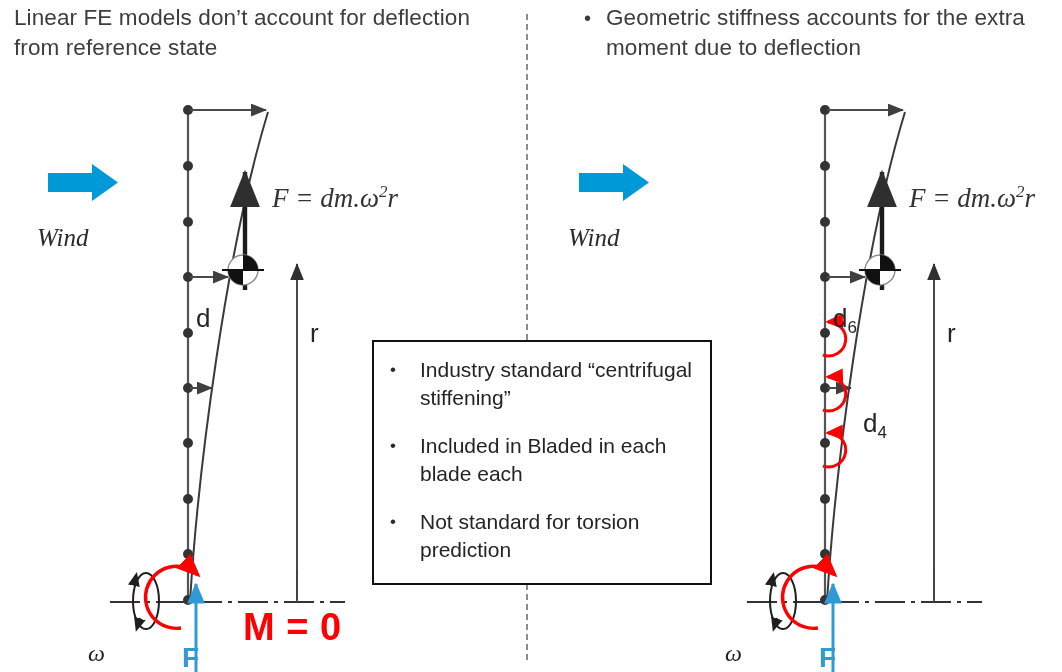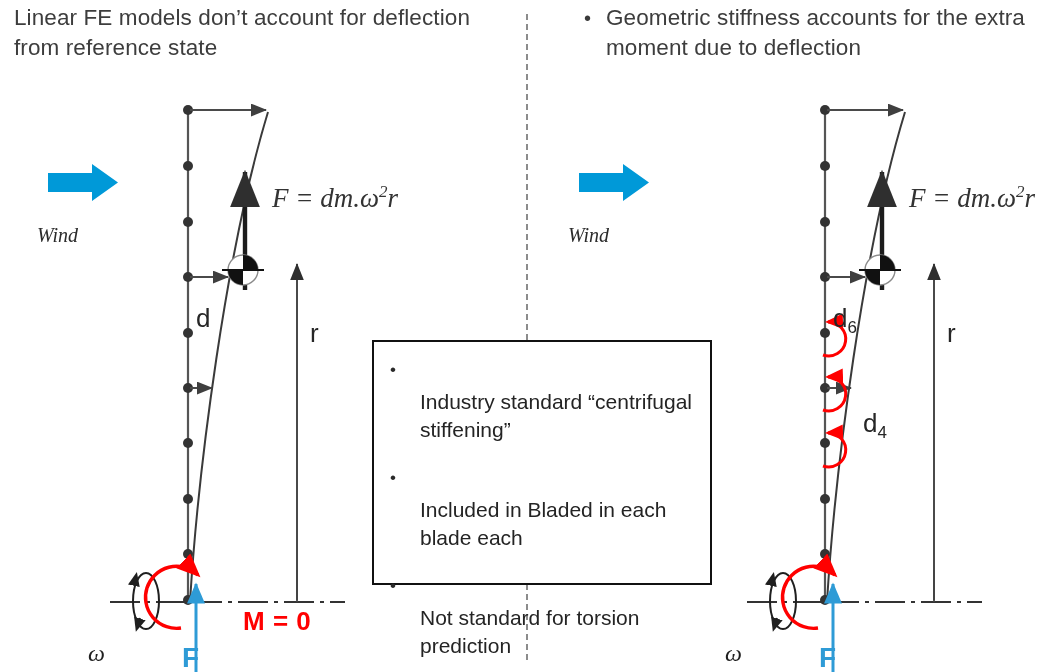--- a/index.html
+++ b/index.html
@@ -17,41 +17,41 @@
   
   #divider{position:absolute;left:526px;top:14px;width:0;height:646px;
            border-left:2.2px dashed #8c8c8c;}
 
   
   #info-box{position:absolute;left:372px;top:340px;width:340px;height:245px;
             background:#ffffff;border:2.4px solid #111;box-sizing:border-box;
             padding:14px 10px 0 16px;}
   .ib-row{display:flex;align-items:flex-start;margin-bottom:20px;}
   .ib-row .dot{font-size:17px;line-height:28px;width:30px;flex:0 0 30px;color:#2a2a2a;}
-  .ib-row .txt{font-size:21px;line-height:28px;color:#242424;margin-top:32px;}
+  .ib-row .txt{font-size:21px;line-height:28px;color:#242424;}
 
   
   .panel{position:absolute;top:0;width:531px;height:672px;}
   #panel-left{left:0;}
   #panel-right{left:531px;}
   .panel svg{position:absolute;left:0;top:0;}
 
   
   .lbl{position:absolute;white-space:nowrap;margin-top:15px;}
   .lbl.wind{font-family:"Liberation Serif",serif;font-style:italic;
-            font-size:20px;color:#2b2b2b;}
+            font-size:25px;color:#2b2b2b;}
   .lbl.formula{font-family:"Liberation Serif",serif;font-style:italic;
                font-size:27px;color:#333;}
   .lbl.formula .sup{font-size:17px;vertical-align:super;}
   .lbl.dlab{font-size:26px;color:#262626;font-family:"Liberation Sans",sans-serif;}
   .lbl.dlab .sub{font-size:17px;vertical-align:sub;}
   .lbl.rlab{font-size:26px;color:#262626;}
   .lbl.omega{font-family:"Liberation Serif",serif;font-style:italic;
              font-size:24px;color:#1f1f1f;}
-  .lbl.moment{font-size:26px;font-weight:700;color:#ff0000;letter-spacing:0.5px;}
+  .lbl.moment{font-size:38px;font-weight:700;color:#ff0000;letter-spacing:0.5px;}
   .lbl.fblue{font-size:28px;font-weight:700;color:#2e9bd6;}
 </style>
 </head>
 <body>
 
 <div class="slide">
 
   <div class="hdr" id="hdr-left">
     <span class="dot">•</span>
     <span class="txt">Linear FE models don’t account for deflection from reference state</span>

